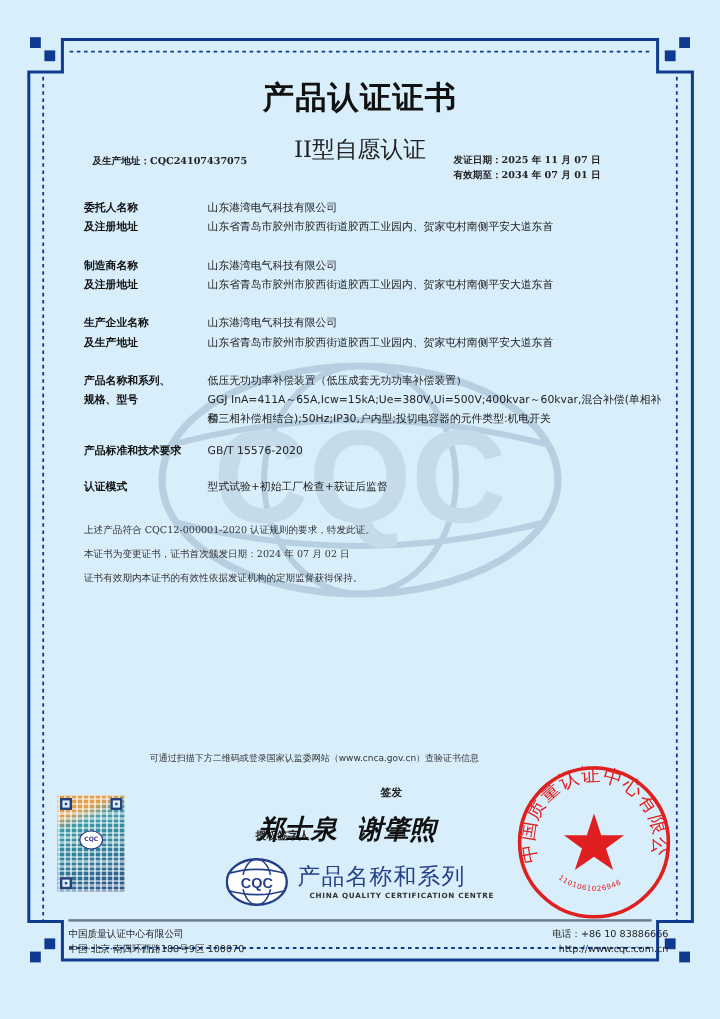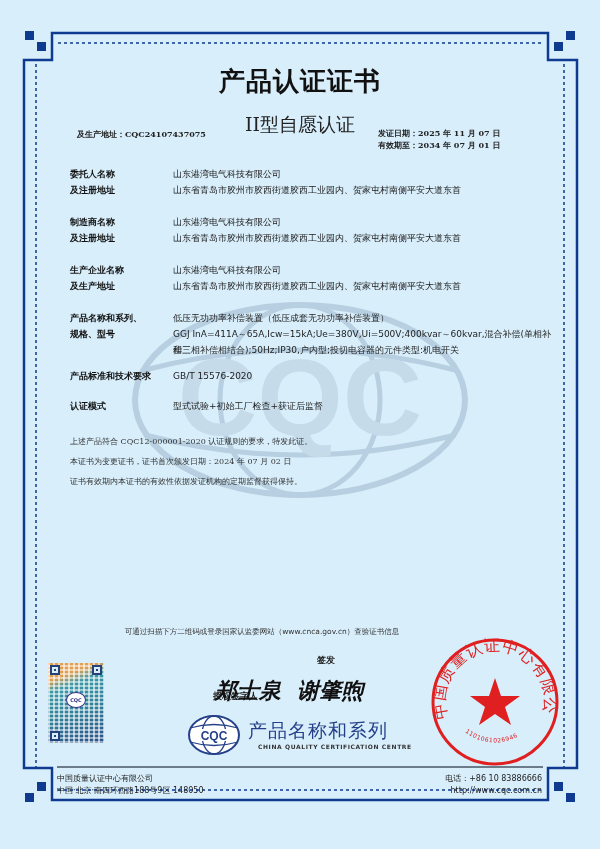--- a/index.html
+++ b/index.html
@@ -88,21 +88,21 @@
       letter-spacing: 0.6px; font-weight: bold;
     }
     .seal { position: absolute; left: 420px; top: 630px; width: 150px; height: 140px; }
     .footer-line {
       position: absolute; left: 57px; top: 766px; width: 486px; height: 2px; background: #6b7b8a;
     }
     .footer-left {
       position: absolute; left: 57px; top: 773px; font-size: 8px; color: #222; line-height: 12px;
     }
     .footer-right {
-      position: absolute; right: 58px; top: 773px; font-size: 8px; color: #222; line-height: 12px;
+      position: absolute; right: 43px; top: 773px; font-size: 8px; color: #222; line-height: 12px;
       text-align: right;
     }
     .watermark { position: absolute; left: 130px; top: 300px; }
   </style>
 </head>
 <body>
 
 <div class="doc">
 
   <svg class="frame-svg" width="600" height="849">
@@ -224,19 +224,19 @@
     </text>
     <text font-size="6" fill="#e02020" font-family="DejaVu Sans, sans-serif" letter-spacing="0.5">
       <textPath href="#numArc" startOffset="10">1101061026946</textPath>
     </text>
     <polygon points="75,48 81,66 100,66 85,77 91,95 75,84 59,95 65,77 50,66 69,66" fill="#e02020"></polygon>
   </svg>
 
   <div class="footer-line"></div>
   <div class="footer-left">
     <div>中国质量认证中心有限公司</div>
-    <div>中国·北京·南四环西路188号9区  148050</div>
+    <div>中国·北京·南四环西路188号9区  100070</div>
   </div>
   <div class="footer-right">
     <div>电话：+86 10 83886666</div>
     <div>http://www.cqc.com.cn</div>
   </div>
 </div>
 
 </body></html>

